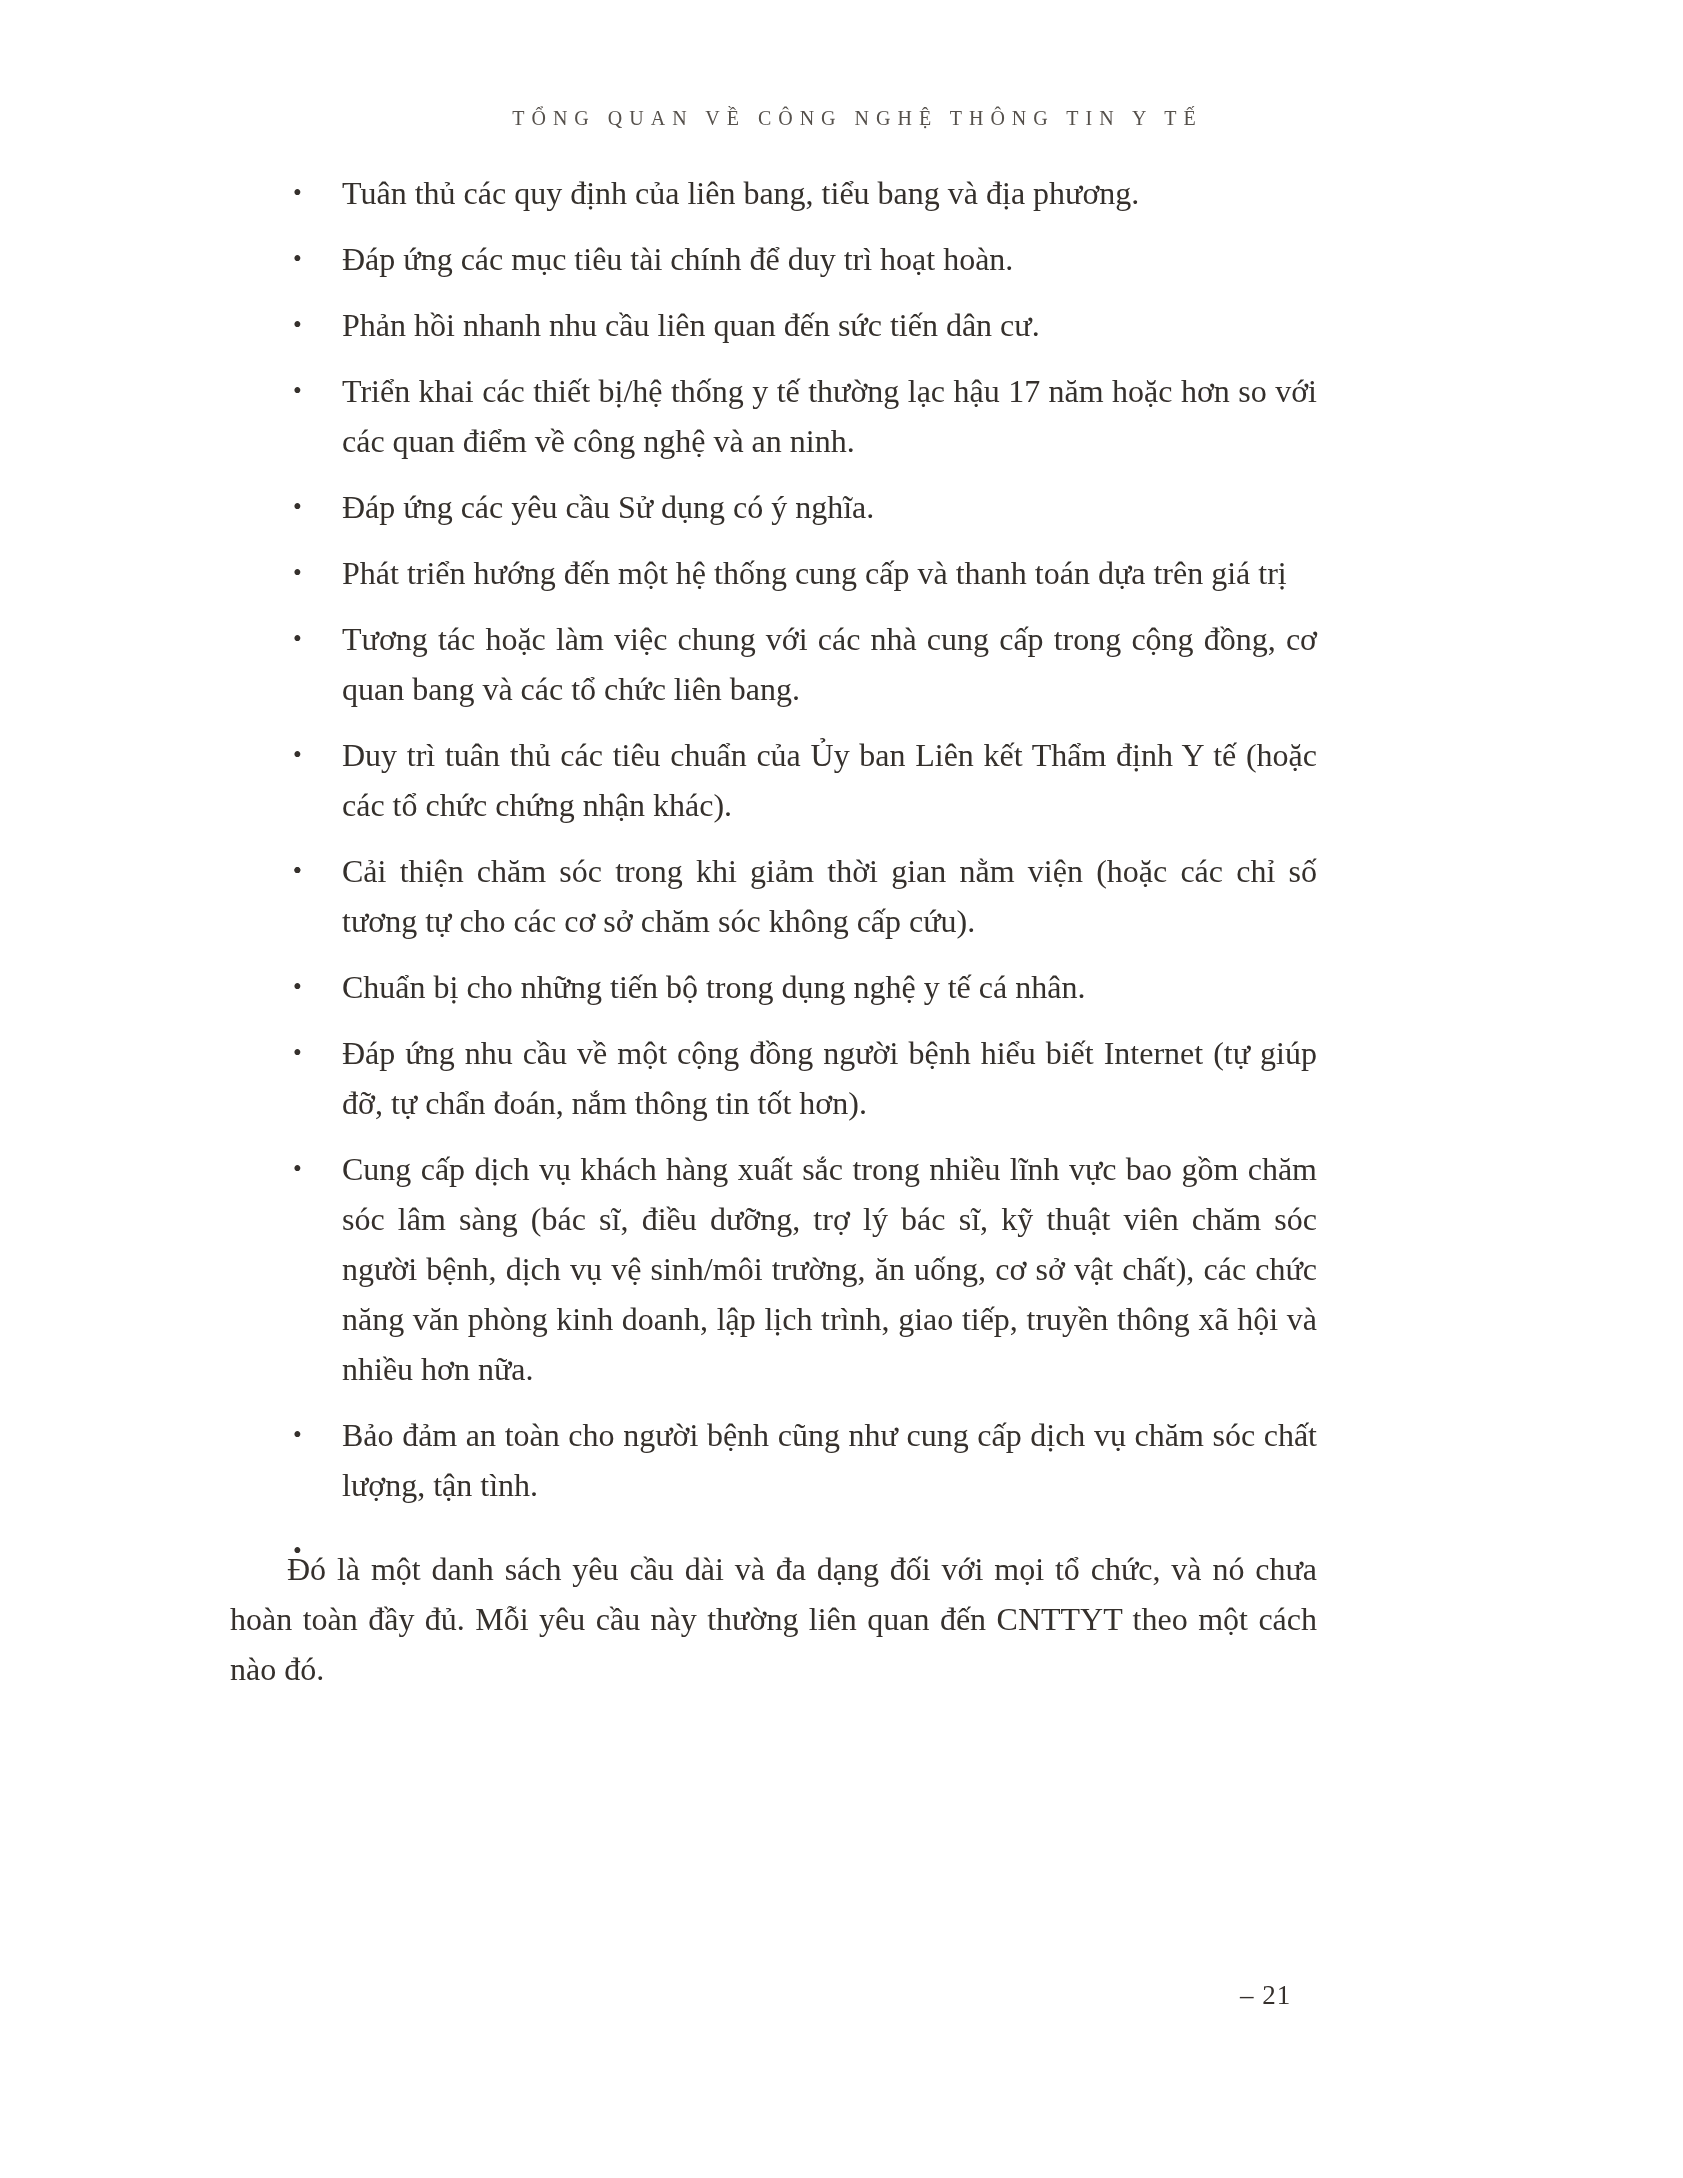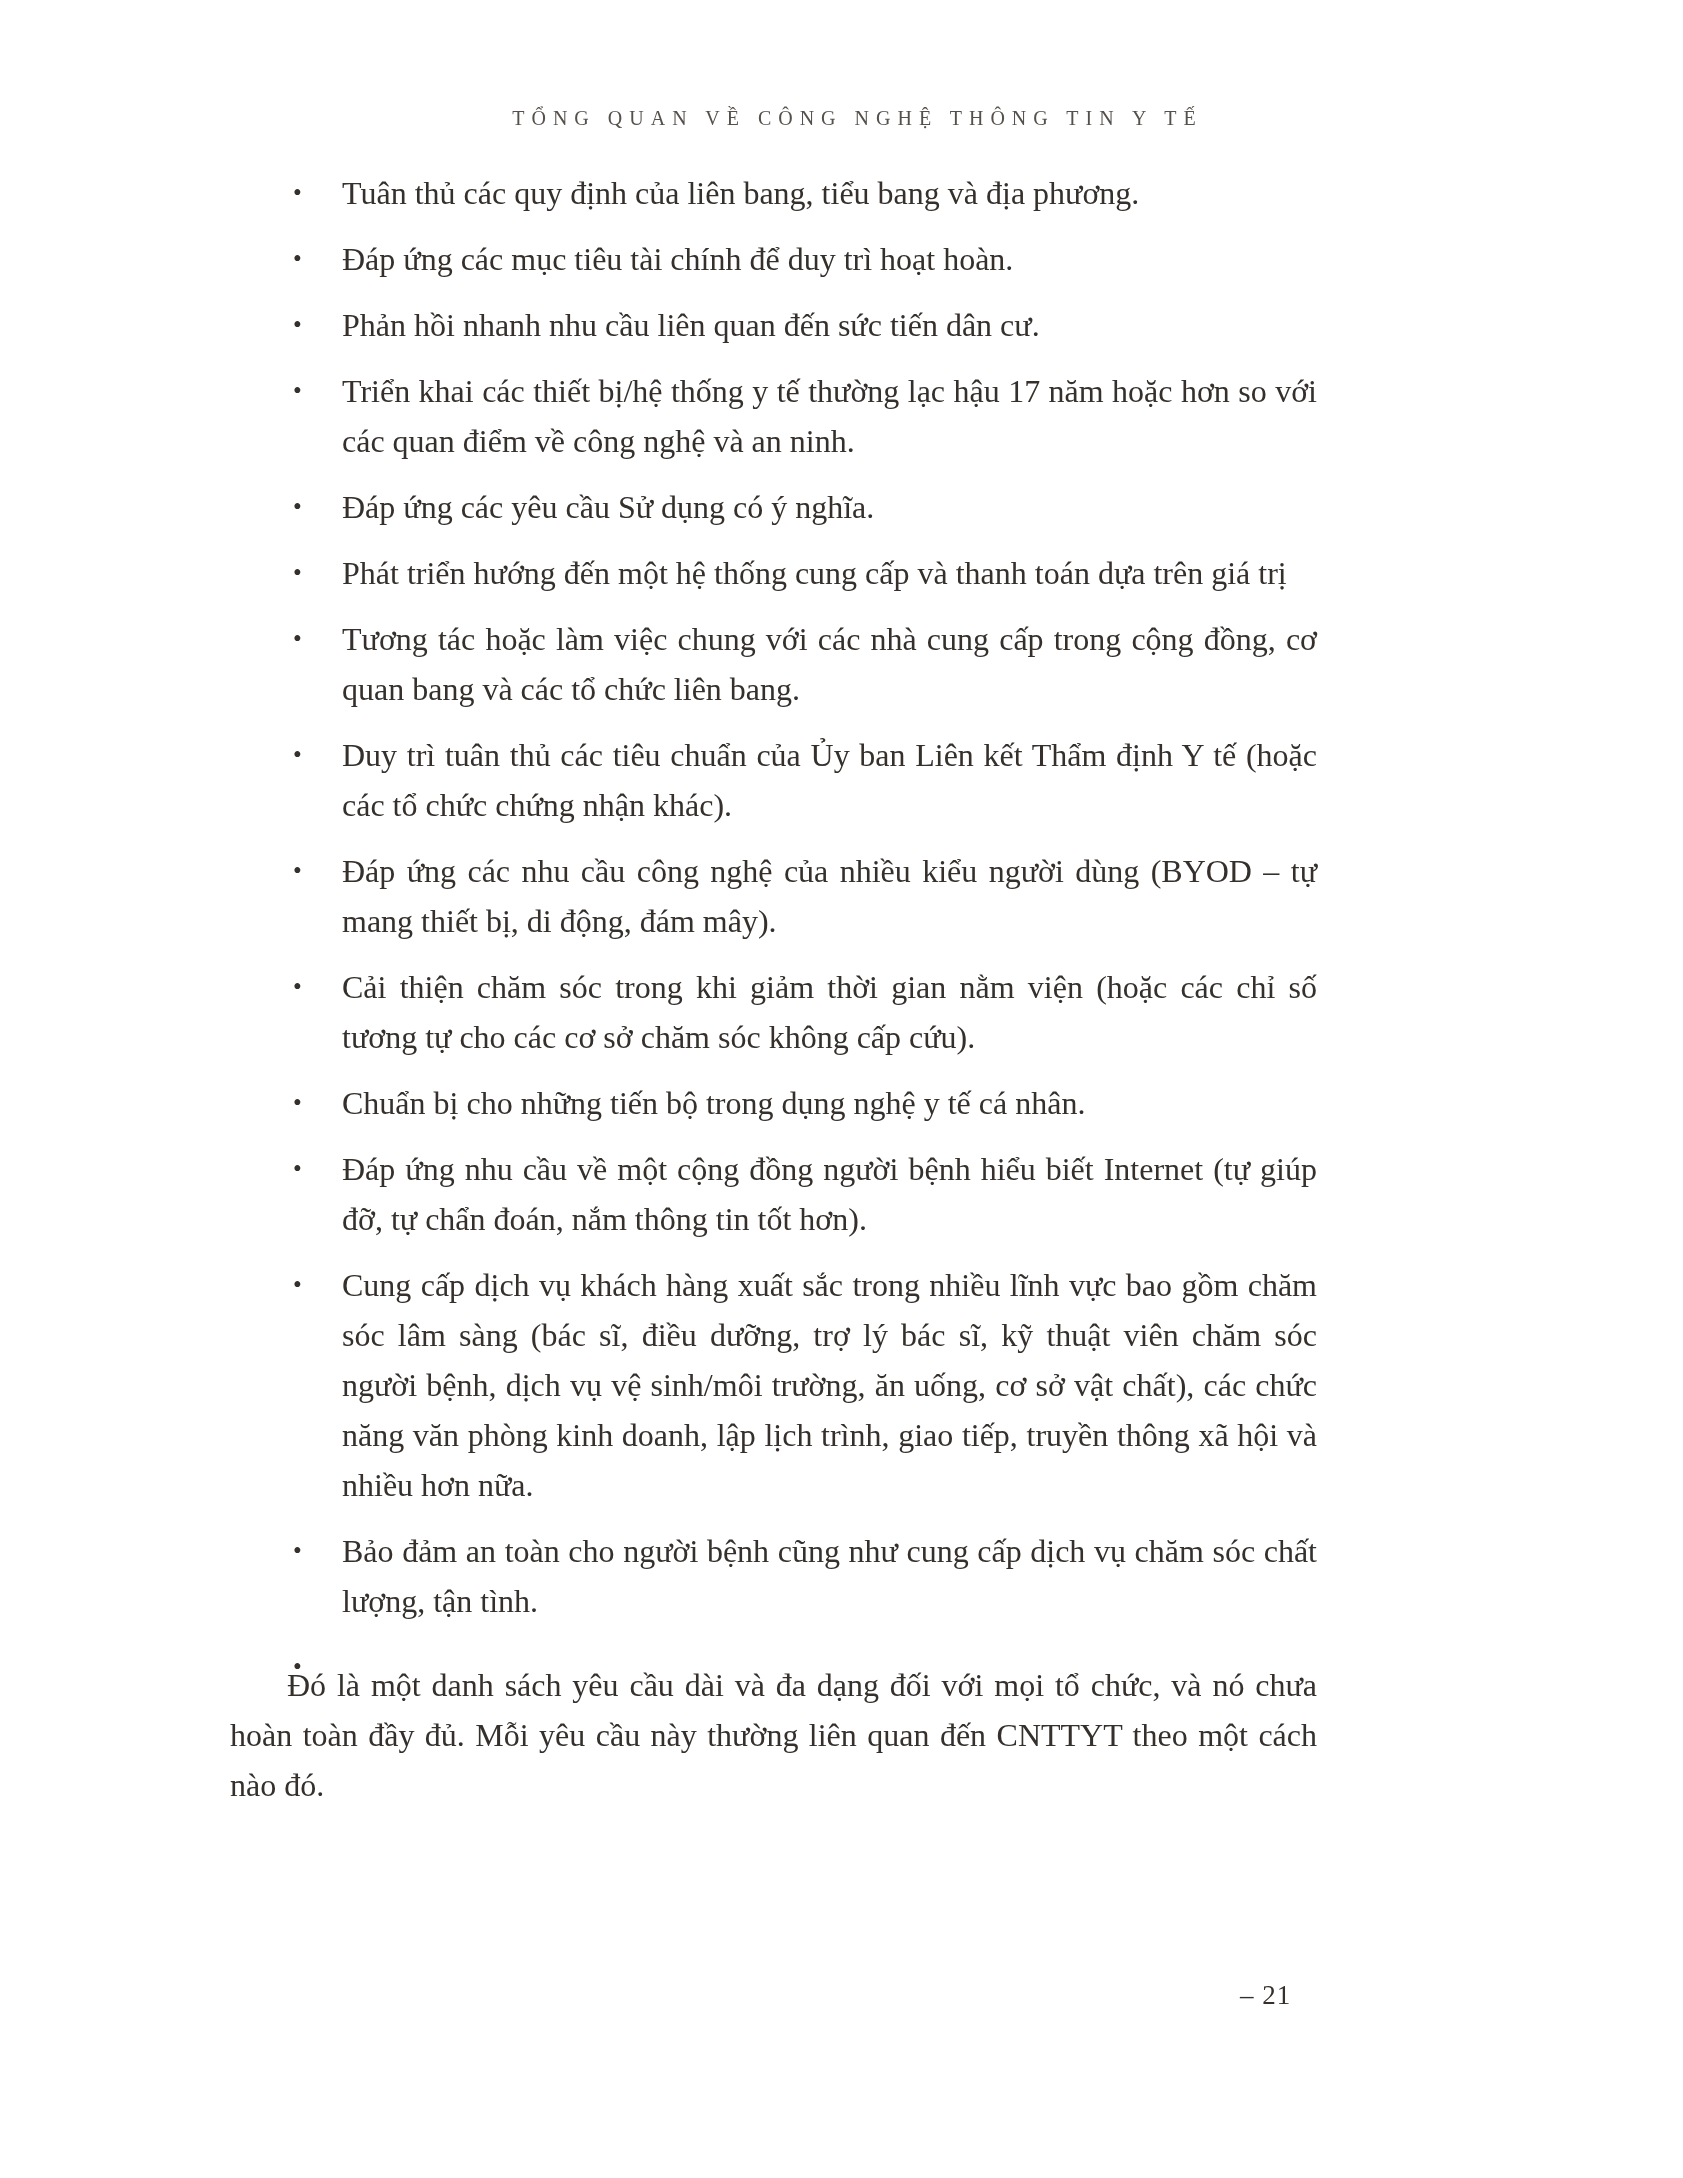--- a/index.html
+++ b/index.html
@@ -81,21 +81,21 @@
 
     <div class="bullet-list">
         <div class="bullet-item"><span class="bullet-marker">•</span><span class="bullet-text">Tuân thủ các quy định của liên bang, tiểu bang và địa phương.</span></div>
         <div class="bullet-item"><span class="bullet-marker">•</span><span class="bullet-text">Đáp ứng các mục tiêu tài chính để duy trì hoạt hoàn.</span></div>
         <div class="bullet-item"><span class="bullet-marker">•</span><span class="bullet-text">Phản hồi nhanh nhu cầu liên quan đến sức tiến dân cư.</span></div>
         <div class="bullet-item"><span class="bullet-marker">•</span><span class="bullet-text">Triển khai các thiết bị/hệ thống y tế thường lạc hậu 17 năm hoặc hơn so với các quan điểm về công nghệ và an ninh.</span></div>
         <div class="bullet-item"><span class="bullet-marker">•</span><span class="bullet-text">Đáp ứng các yêu cầu Sử dụng có ý nghĩa.</span></div>
         <div class="bullet-item"><span class="bullet-marker">•</span><span class="bullet-text">Phát triển hướng đến một hệ thống cung cấp và thanh toán dựa trên giá trị</span></div>
         <div class="bullet-item"><span class="bullet-marker">•</span><span class="bullet-text">Tương tác hoặc làm việc chung với các nhà cung cấp trong cộng đồng, cơ quan bang và các tổ chức liên bang.</span></div>
         <div class="bullet-item"><span class="bullet-marker">•</span><span class="bullet-text">Duy trì tuân thủ các tiêu chuẩn của Ủy ban Liên kết Thẩm định Y tế (hoặc các tổ chức chứng nhận khác).</span></div>
-        <div class="bullet-item"><span class="bullet-marker">•</span><span class="bullet-text">Đáp ứng các nhu cầu công nghệ của nhiều kiểu người dùng (BYOD – tự mang thiết bị, di động, đám mây).</span></div>
+        <div class="bullet-item"><span class="bullet-marker">•</span></div>
         <div class="bullet-item"><span class="bullet-marker">•</span><span class="bullet-text">Cải thiện chăm sóc trong khi giảm thời gian nằm viện (hoặc các chỉ số tương tự cho các cơ sở chăm sóc không cấp cứu).</span></div>
         <div class="bullet-item"><span class="bullet-marker">•</span><span class="bullet-text">Chuẩn bị cho những tiến bộ trong dụng nghệ y tế cá nhân.</span></div>
         <div class="bullet-item"><span class="bullet-marker">•</span><span class="bullet-text">Đáp ứng nhu cầu về một cộng đồng người bệnh hiểu biết Internet (tự giúp đỡ, tự chẩn đoán, nắm thông tin tốt hơn).</span></div>
         <div class="bullet-item"><span class="bullet-marker">•</span><span class="bullet-text">Cung cấp dịch vụ khách hàng xuất sắc trong nhiều lĩnh vực bao gồm chăm sóc lâm sàng (bác sĩ, điều dưỡng, trợ lý bác sĩ, kỹ thuật viên chăm sóc người bệnh, dịch vụ vệ sinh/môi trường, ăn uống, cơ sở vật chất), các chức năng văn phòng kinh doanh, lập lịch trình, giao tiếp, truyền thông xã hội và nhiều hơn nữa.</span></div>
         <div class="bullet-item"><span class="bullet-marker">•</span><span class="bullet-text">Bảo đảm an toàn cho người bệnh cũng như cung cấp dịch vụ chăm sóc chất lượng, tận tình.</span></div>
         <div class="bullet-item"><span class="bullet-marker">•</span></div>
       </div>
 
     <p class="closing-paragraph">Đó là một danh sách yêu cầu dài và đa dạng đối với mọi tổ chức, và nó chưa hoàn toàn đầy đủ. Mỗi yêu cầu này thường liên quan đến CNTTYT theo một cách nào đó.</p>
 

